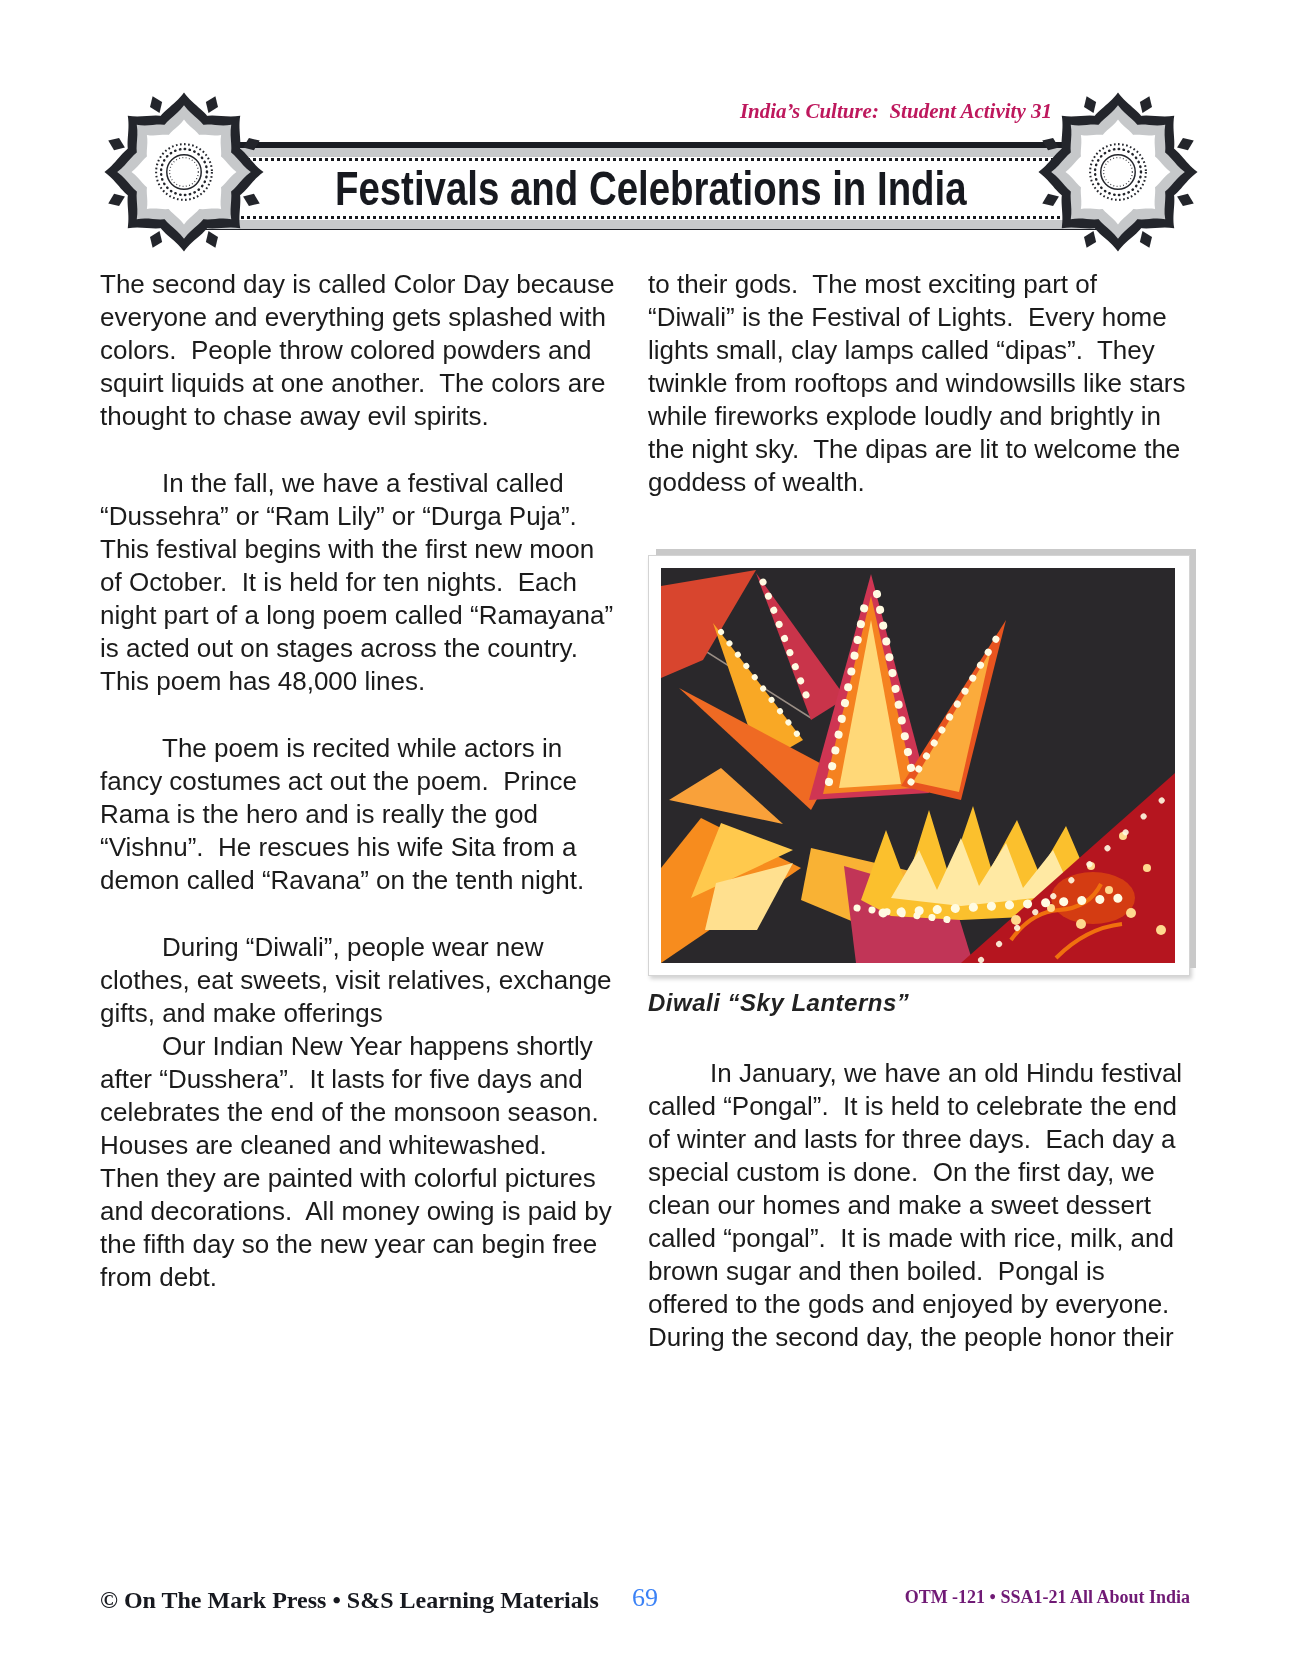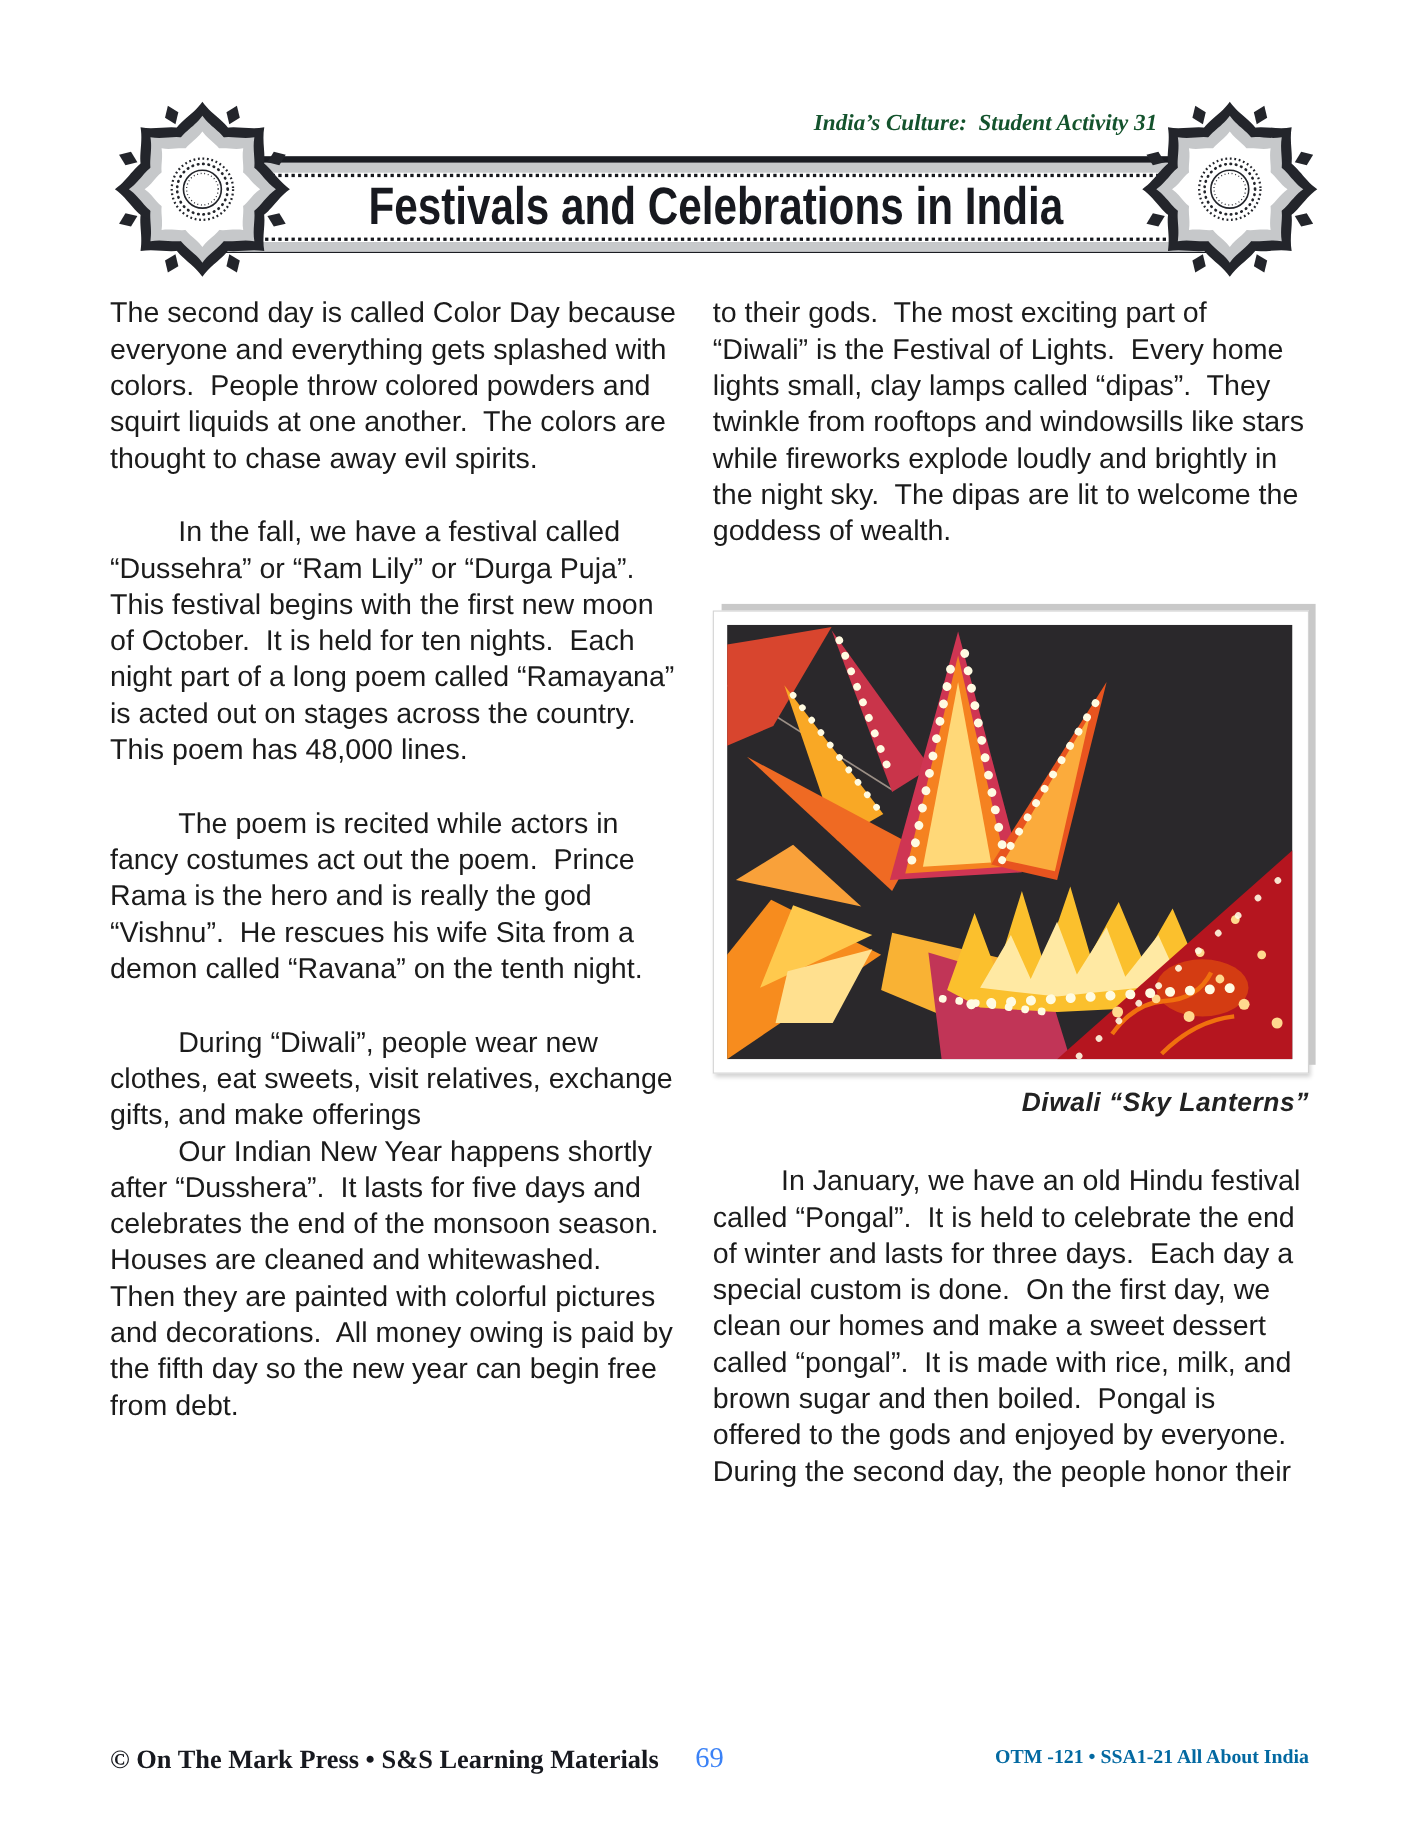--- a/index.html
+++ b/index.html
@@ -5,21 +5,21 @@
   html,body{margin:0;padding:0;background:#e8e8e8;}
   .page{
     position:relative;width:1292px;height:1672px;background:#ffffff;
     margin:0 auto;overflow:hidden;
     font-family:"Liberation Sans","DejaVu Sans",sans-serif;color:#1b1b1b;
   }
   
   .activity-label{
     position:absolute;top:99px;right:240px;
     font-family:"Liberation Serif","DejaVu Serif",serif;
-    font-style:italic;font-weight:bold;font-size:21px;color:#14532d;
+    font-style:italic;font-weight:bold;font-size:21px;color:#be185d;
     white-space:pre;
   }
   .banner-bars{
     position:absolute;left:170px;right:160px;top:142px;height:88px;
     background:#ffffff;border-top:6px solid #1a1c22;border-bottom:6px solid #1a1c22;
     box-sizing:border-box;display:flex;flex-direction:column;
   }
   .banner-gray{height:9px;background:#c7c9cb;flex:0 0 auto;}
   .title-band{
     flex:1 1 auto;display:flex;align-items:center;justify-content:center;
@@ -40,31 +40,31 @@
   p.para.indent{text-indent:62px;}
   p.para.flush{margin-bottom:0;}
   
   .figure-frame{
     margin-top:56px;background:#ffffff;border:1px solid #d4d4d4;padding:12px;
     box-shadow:7px -7px 0 -1px #c9c9c9, 2px 3px 4px rgba(0,0,0,0.18);
     box-sizing:border-box;width:542px;
   }
   .figure-frame svg{display:block;}
   .figure-caption{
-    margin-top:10px;text-align:right;font-size:24px;font-weight:bold;font-style:italic;
+    margin-top:10px;text-align:left;font-size:24px;font-weight:bold;font-style:italic;
     color:#222;letter-spacing:0.5px;
   }
   .para.after-figure{margin-top:38px;}
   
   .footer{
     position:absolute;left:100px;right:102px;top:1583px;height:34px;
     font-family:"Liberation Serif","DejaVu Serif",serif;
   }
   .footer .f-left{position:absolute;left:0;top:4px;font-weight:bold;font-size:24px;color:#17191f;}
-  .footer .f-right{position:absolute;right:0;top:4px;font-weight:bold;font-size:18px;color:#0369a1;}
+  .footer .f-right{position:absolute;right:0;top:4px;font-weight:bold;font-size:18px;color:#701a75;}
   .footer .f-page{position:absolute;left:50%;transform:translateX(-50%);top:0;
     font-size:26px;color:#3b82f6;}
 </style>
 </head>
 <body>
 
 <div class="page">
 
   <div class="activity-label">India’s Culture:  Student Activity 31</div>
 

